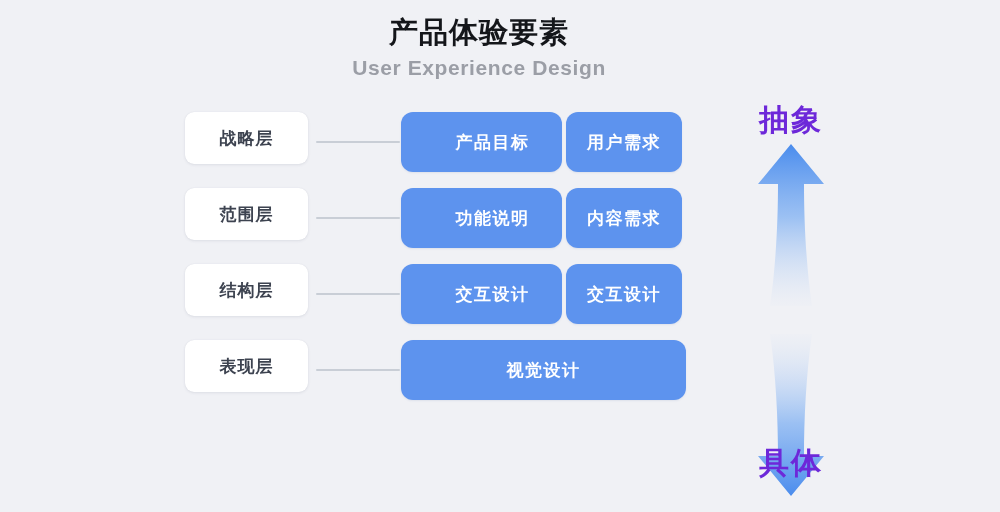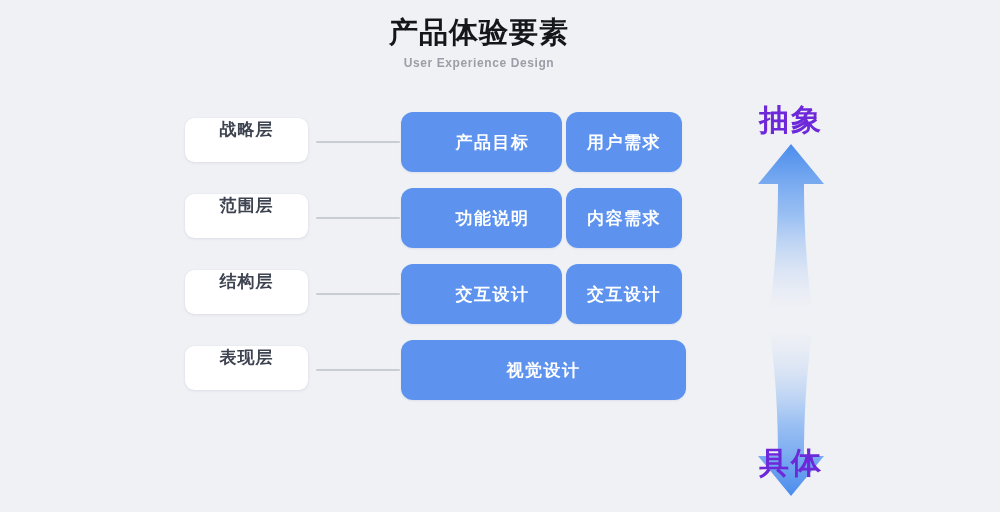--- a/index.html
+++ b/index.html
@@ -25,21 +25,21 @@
     margin-left: 13px;
   }
   .title {
     font-size: 29px;
     font-weight: bold;
     color: #14161a;
     letter-spacing: 1px;
     line-height: 1.25;
   }
   .subtitle {
-    font-size: 12px;
+    font-size: 21px;
     font-weight: bold;
     color: #9b9ea6;
     letter-spacing: 0.6px;
     margin-top: 6px;
   }
 
   
   .diagram {
     position: absolute;
     top: 104px;
@@ -49,27 +49,28 @@
   .row {
     position: relative;
     height: 76px;
   }
   .row-last { height: 76px; }
 
   
   .layer-card {
     position: absolute;
     left: 185px;
-    top: 14px;
+    top: 8px;
     width: 123px;
-    height: 44px;
+    height: 52px;
     background: #ffffff;
     border-radius: 9px;
     box-shadow: 0 1px 3px rgba(60, 70, 95, 0.10), 0 0 1px rgba(60,70,95,0.10);
     display: flex;
+    align-items: center;
     justify-content: center;
   }
   .layer-card-text {
     font-size: 17px;
     font-weight: bold;
     color: #3d4350;
     letter-spacing: 1px;
   }
 
   

